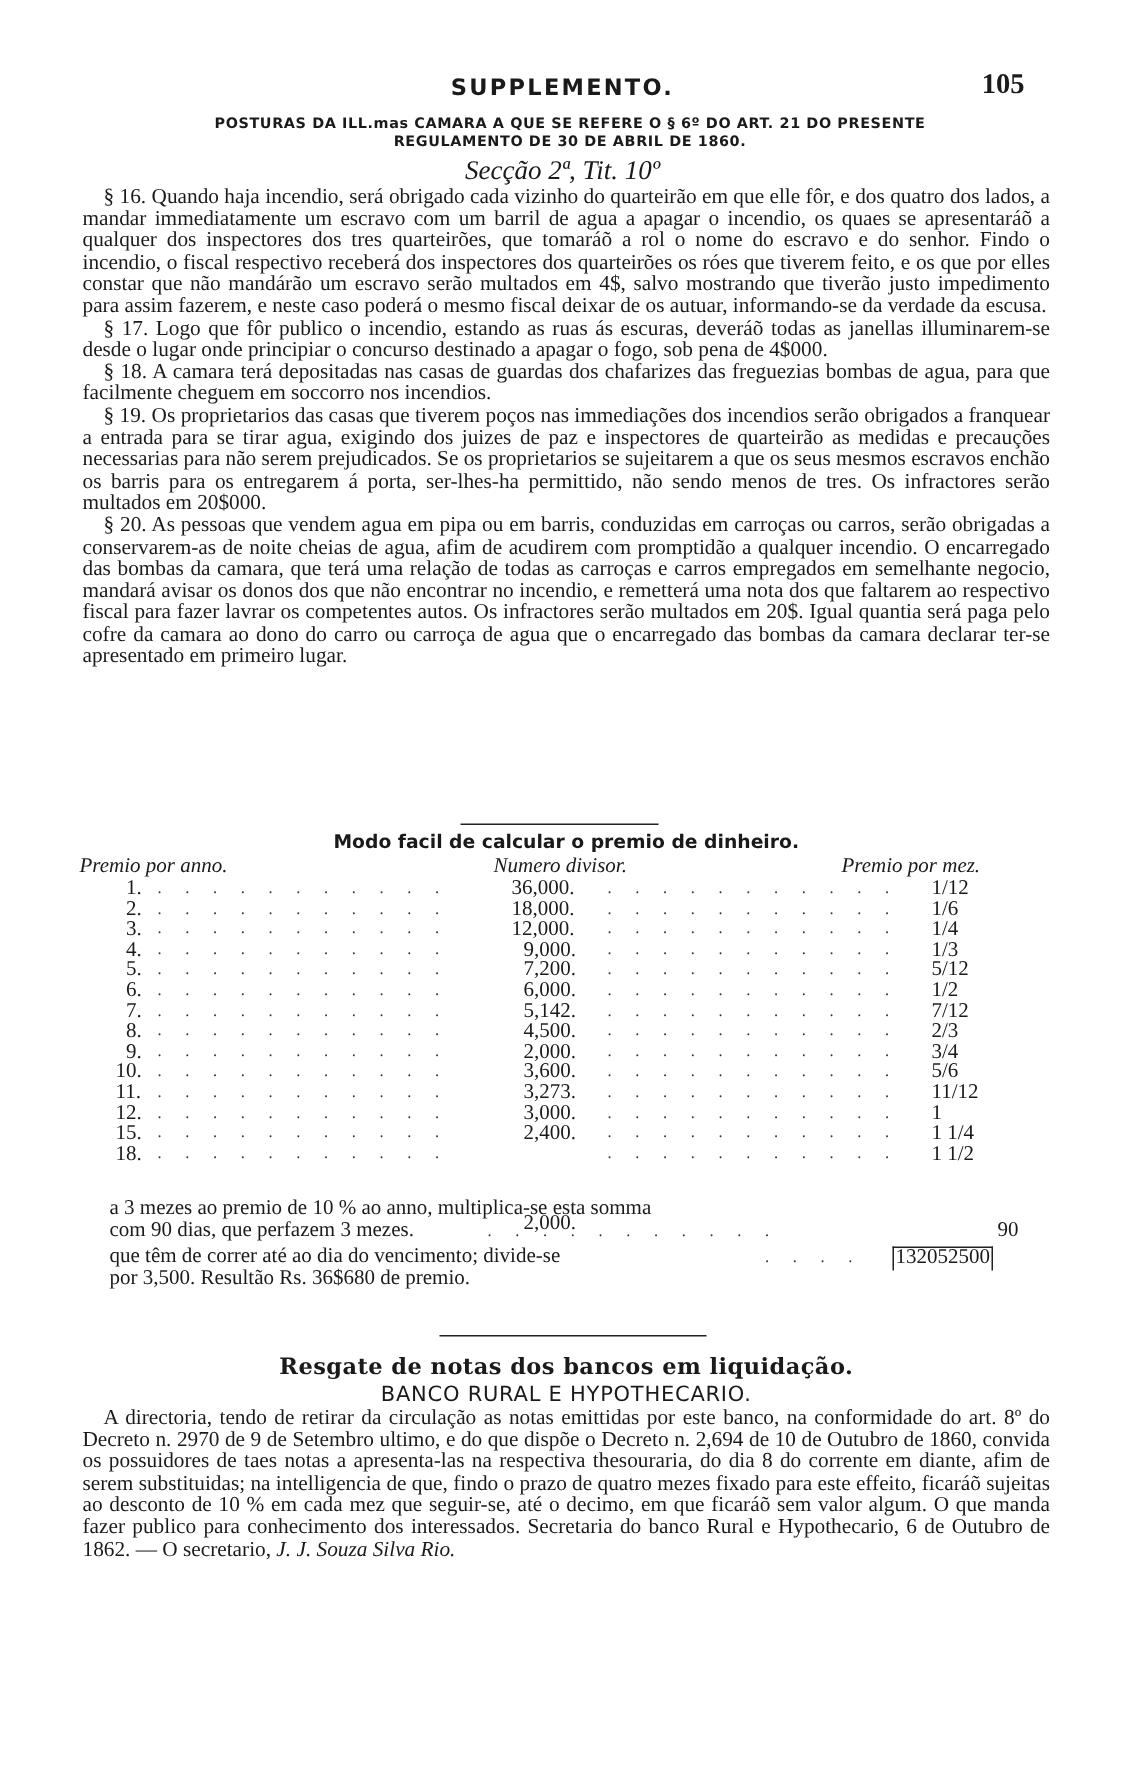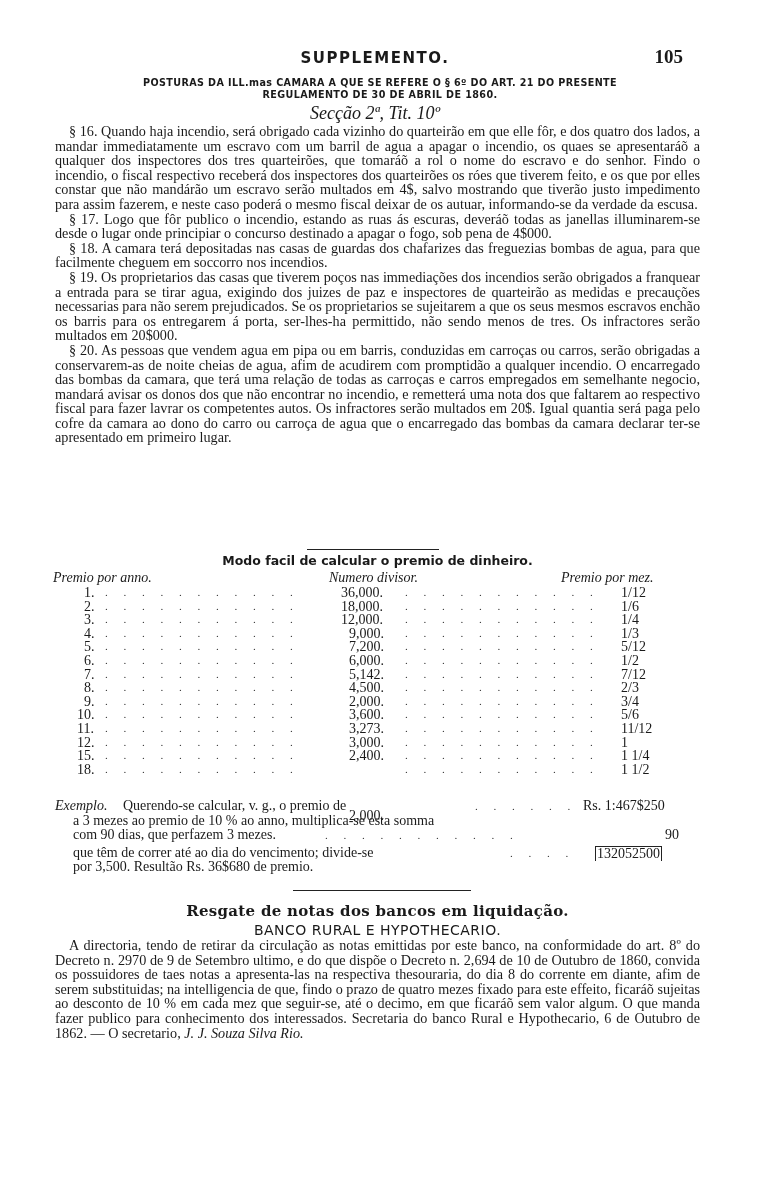--- a/index.html
+++ b/index.html
@@ -168,26 +168,20 @@
           <span class="dots" style="left: 52px;">. . . . . . . . . . .</span>
           <span style="left: 296px; margin-top: 46px;">2,000.</span>
           <span class="dots" style="left: 352px;">. . . . . . . . . . .</span>
           <span style="left: 568px;">1 1/2</span>
         </div>
       </div>
   </div>
 
   <div class="example">
     <div class="ex-line">
-      <span style="left:0;" class="italic">Exemplo.</span>
-      <span style="left:68px;">Querendo-se calcular, v. g., o premio de</span>
-      <span style="left:420px;" class="dots">. . . . . .</span>
-      <span style="left:528px;">Rs. 1:467$250</span>
-    </div>
-    <div class="ex-line">
       <span style="left:18px;">a 3 mezes ao premio de 10 % ao anno, multiplica-se esta somma</span>
     </div>
     <div class="ex-line">
       <span style="left:18px;">com 90 dias, que perfazem 3 mezes.</span>
       <span style="left:270px;" class="dots">. . . . . . . . . . .</span>
       <span style="left:610px;">90</span>
     </div>
     <div class="ex-line" style="margin-top:3px;">
       <span style="left:18px;">que têm de correr até ao dia do vencimento; divide-se</span>
       <span style="left:455px;" class="dots">. . . .</span>

